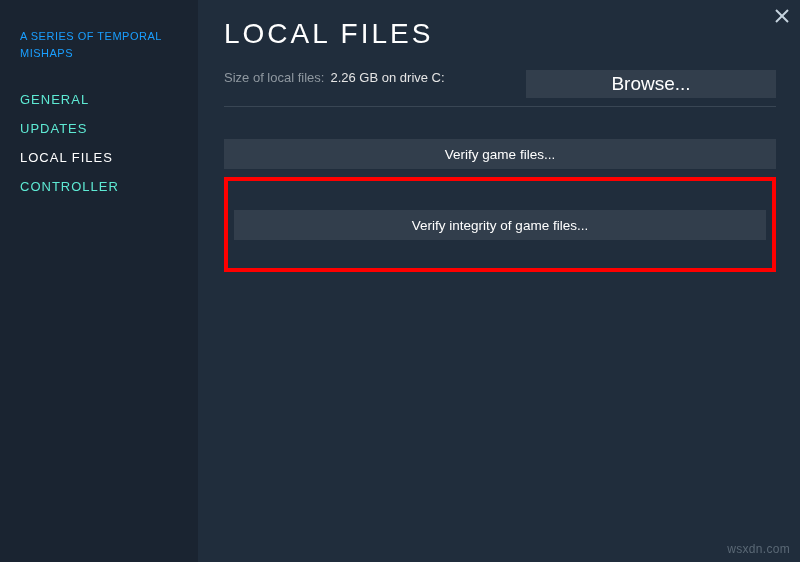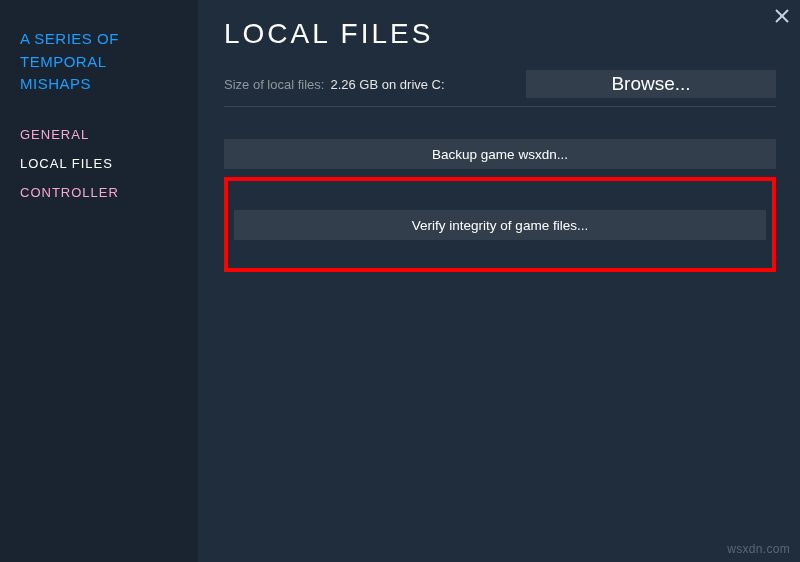--- a/index.html
+++ b/index.html
@@ -12,28 +12,28 @@
   }
   .sidebar {
     position: absolute;
     left: 0; top: 0;
     width: 198px; height: 562px;
     background: #1a2431;
     padding: 28px 20px;
   }
   .game-title {
     color: #1a9fff;
-    font-size: 15px;
+    font-size: 11px;
     font-weight: 400;
     letter-spacing: 0.5px;
     line-height: 1.5;
     margin-bottom: 24px;
   }
   .nav-item {
-    color: #f9a8d4;
+    color: #5eead4;
     font-size: 13px;
     letter-spacing: 1px;
     padding: 7px 0;
     cursor: pointer;
   }
   .nav-item.active {
     color: #ffffff;
   }
   .main {
     position: absolute;
@@ -53,21 +53,21 @@
   .close-x line { stroke: #c6d4df; stroke-width: 2; }
   .page-title {
     color: #ffffff;
     font-size: 28px;
     font-weight: 300;
     letter-spacing: 3px;
     margin-bottom: 20px;
   }
   .info-row {
     display: flex;
-    align-items: center;
+    align-items: flex-start;
     font-size: 13px;
     color: #8f98a0;
     margin-bottom: 6px;
   }
   .info-row .size-link {
     color: #e5e5e5;
     margin-left: 6px;
     cursor: pointer;
   }
   .browse-btn {
@@ -111,20 +111,21 @@
     font-size: 12px;
     letter-spacing: 0.3px;
   }
 </style>
 </head>
 <body>
 
 <div class="sidebar">
   <div class="game-title">A SERIES OF TEMPORAL MISHAPS</div>
   <div class="nav-item">GENERAL</div>
+  <div class="nav-item">UPDATES</div>
   <div class="nav-item active">LOCAL FILES</div>
   <div class="nav-item">CONTROLLER</div>
 </div>
 
 <div class="main">
   <div class="close-x">
     <svg viewBox="0 0 14 14">
         <line x1="1" y1="1" x2="13" y2="13"></line>
         <line x1="13" y1="1" x2="1" y2="13"></line>
       </svg>
@@ -133,20 +134,20 @@
   <div class="page-title">LOCAL FILES</div>
 
   <div class="info-row">
     <span>Size of local files:</span>
     <span class="size-link">2.26 GB on drive C:</span>
     <div class="browse-btn">Browse...</div>
   </div>
 
   <hr class="divider">
 
-  <button class="btn">Backup game wsxdn...</button>
+  <button class="btn">Verify game files...</button>
 
   <div class="highlight-box">
     <button class="btn">Verify integrity of game files...</button>
   </div>
 </div>
 
 <div class="watermark">wsxdn.com</div>
 
 </body></html>

